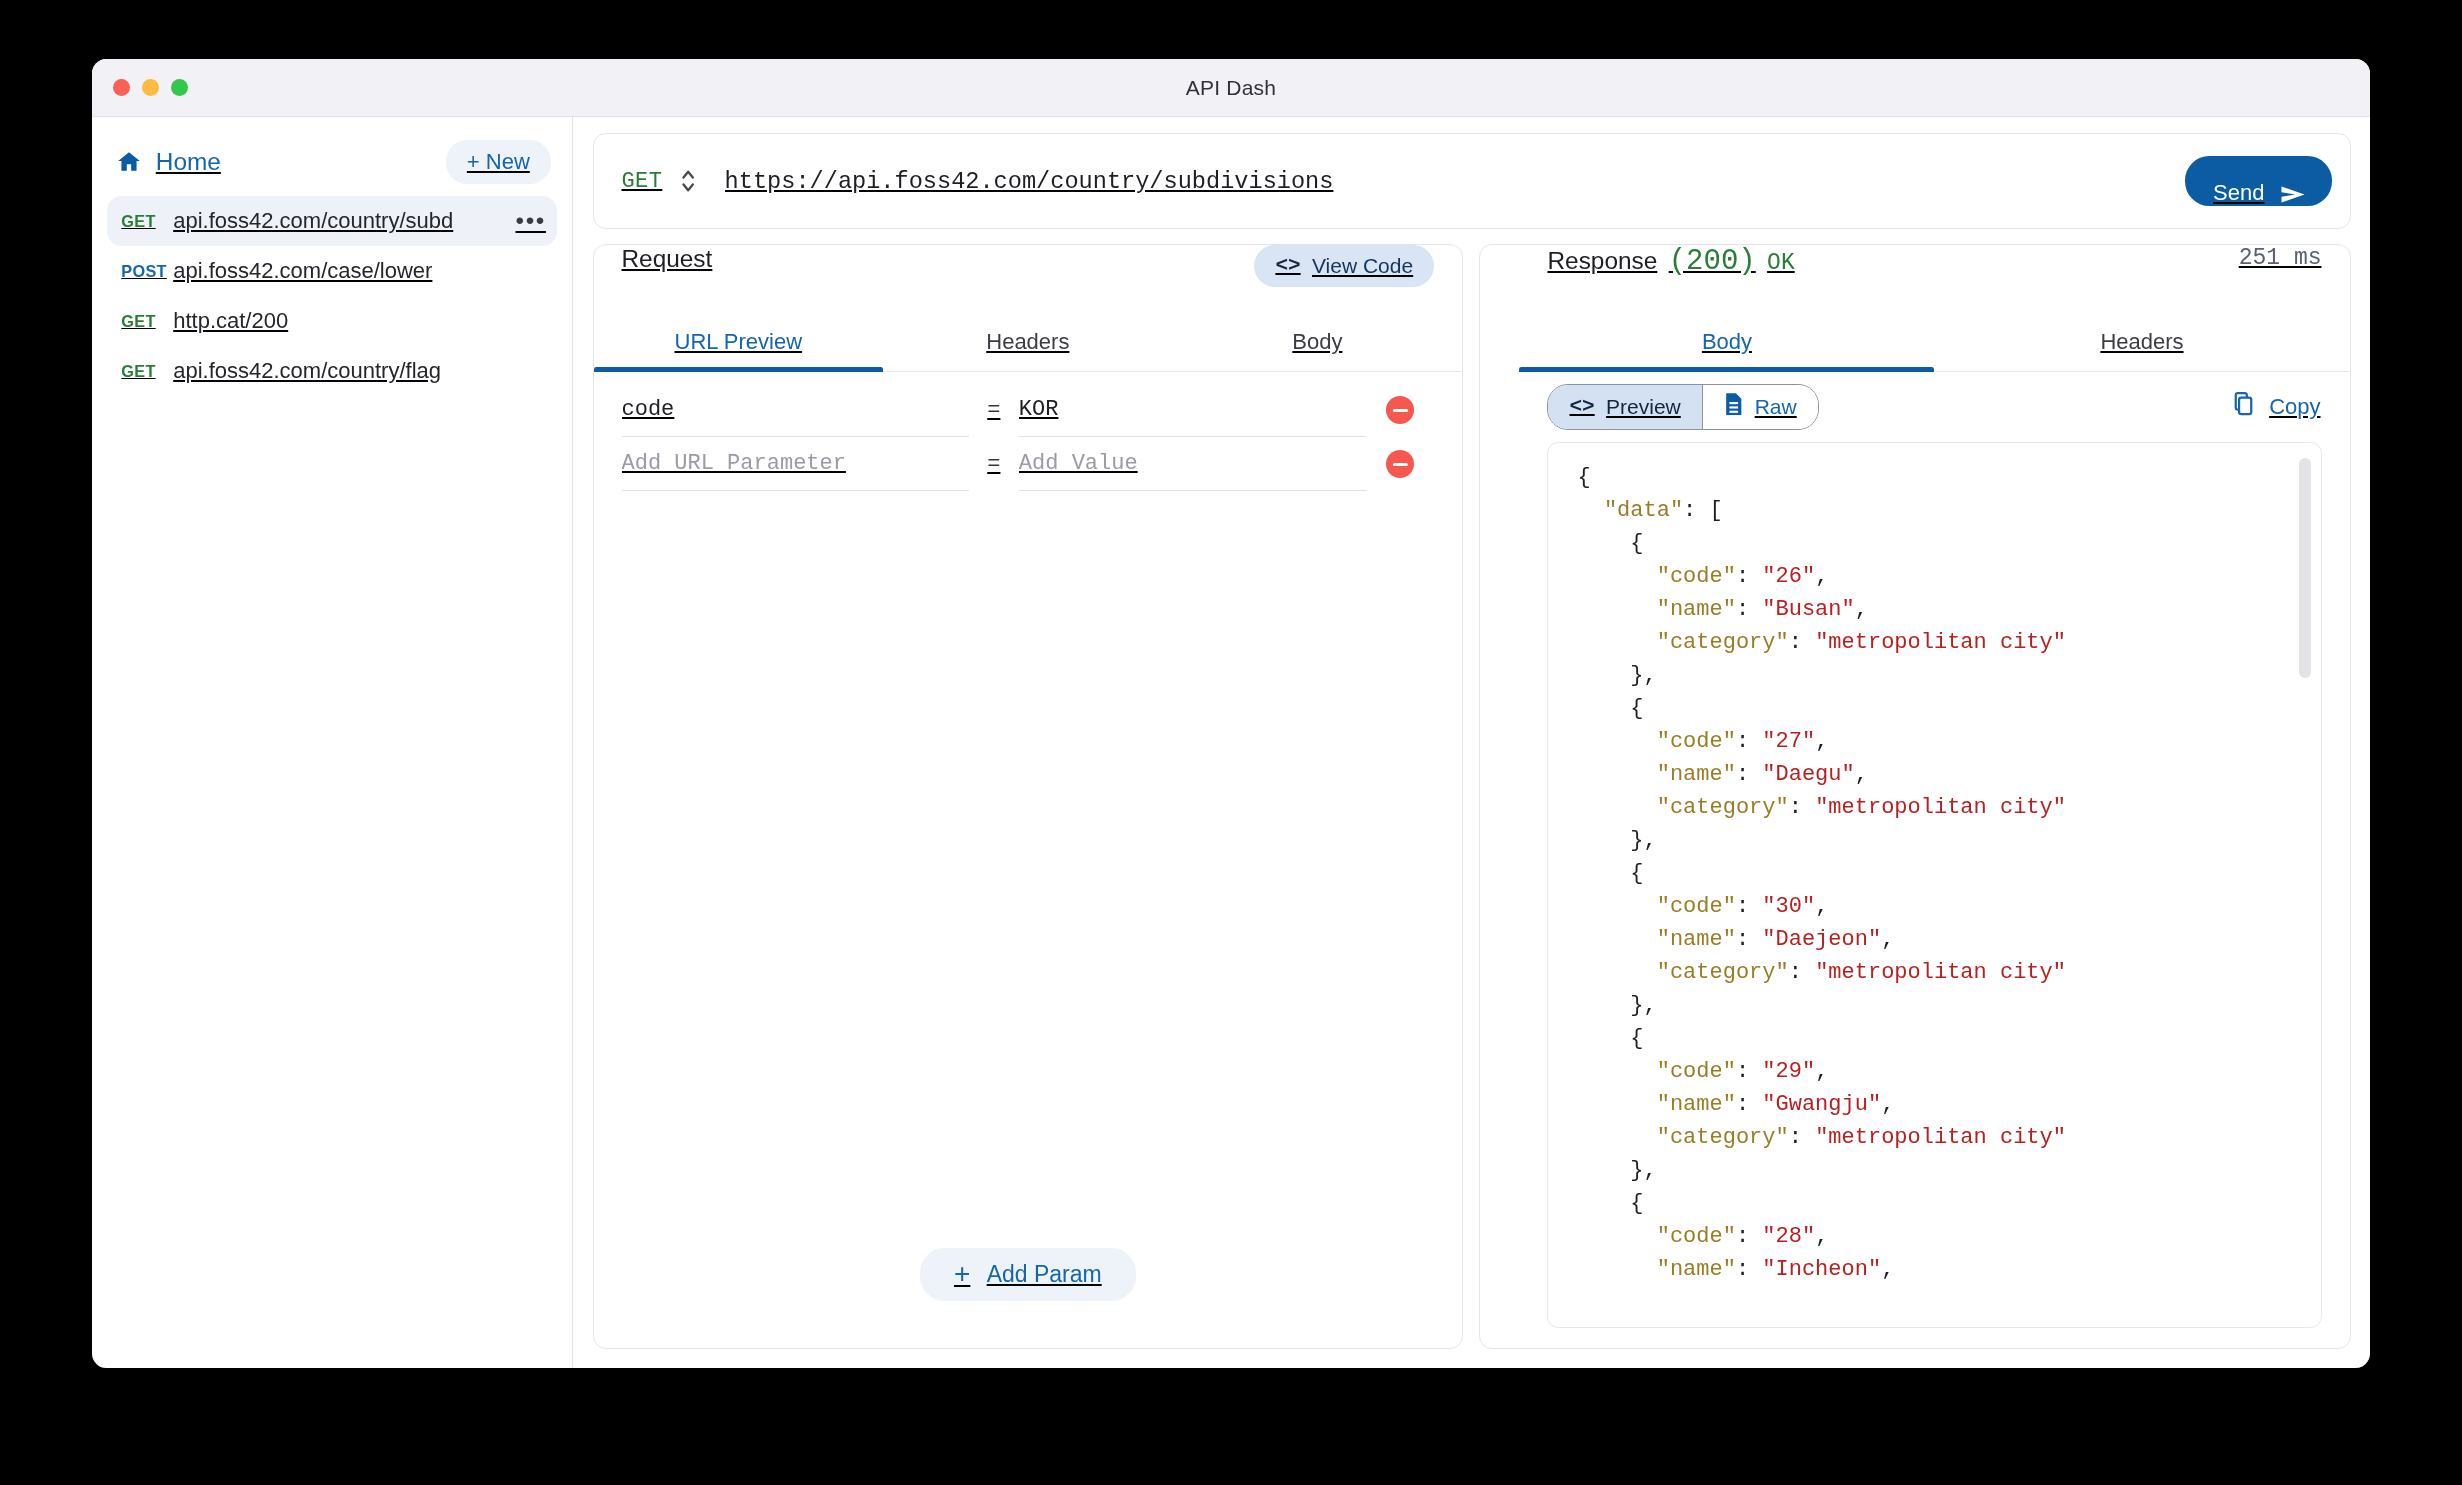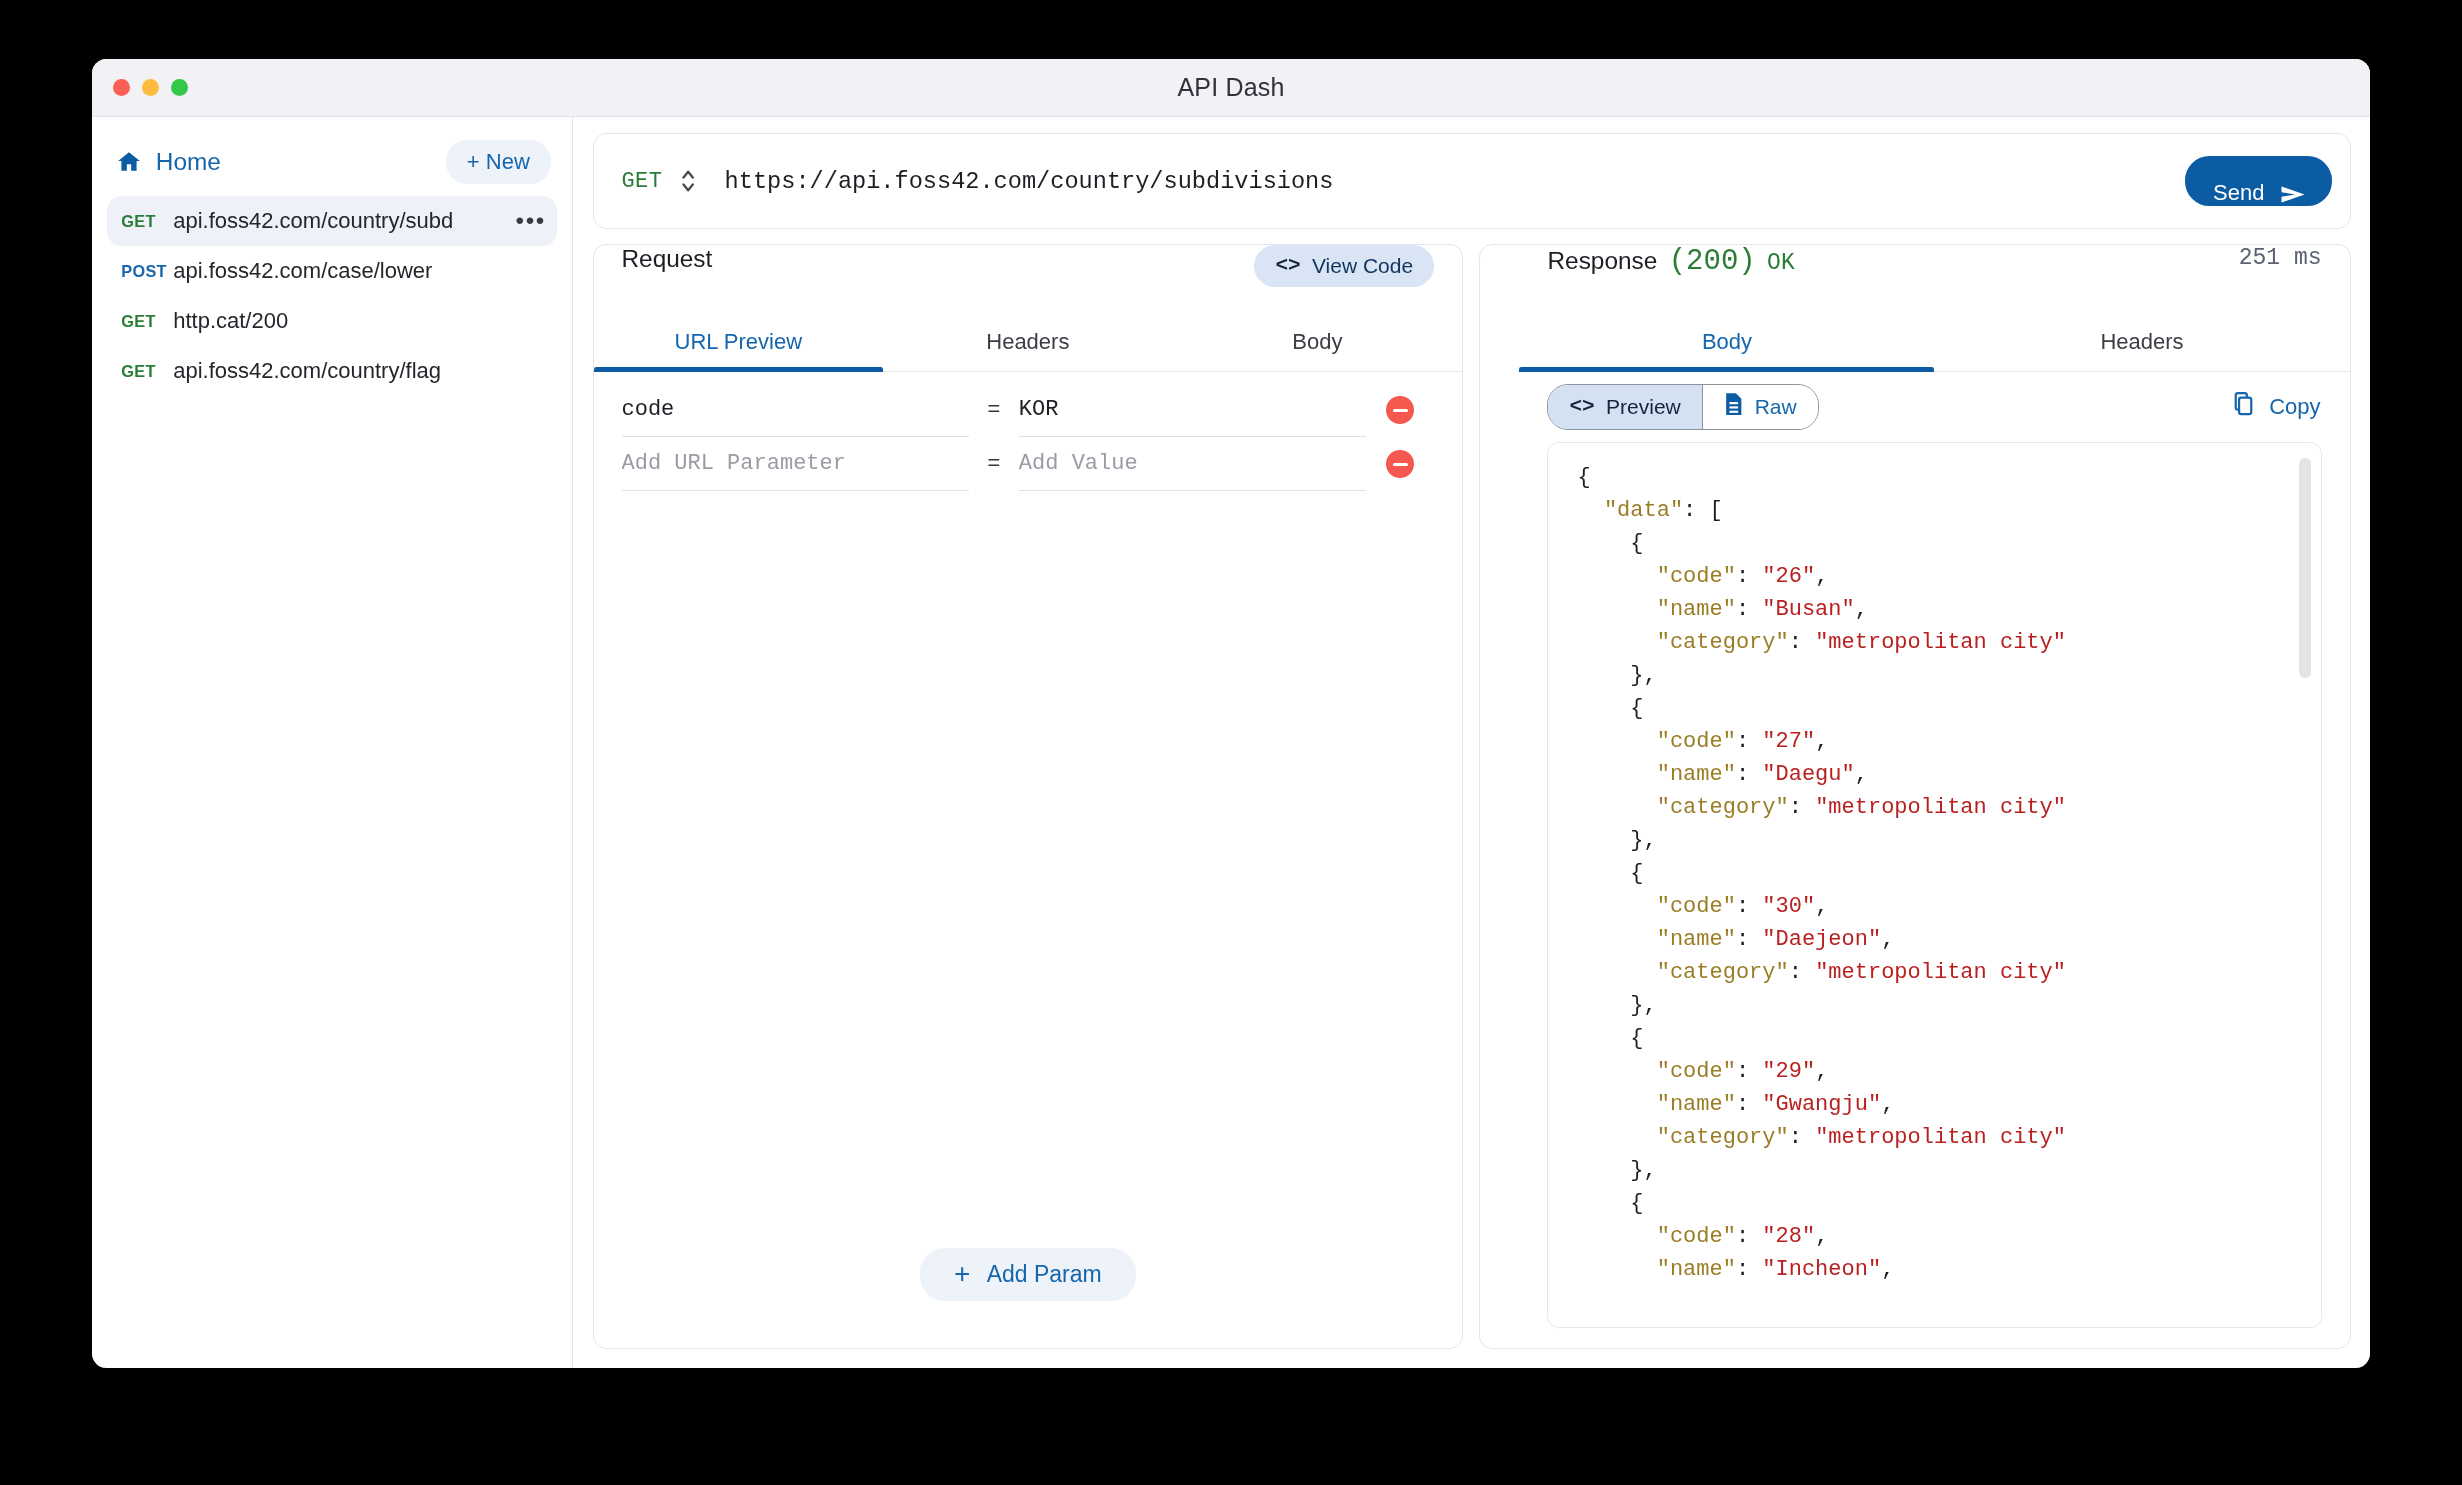--- a/index.html
+++ b/index.html
@@ -33,26 +33,26 @@
     position: relative;
     flex: 0 0 58px;
   }
   #traffic-lights { display: flex; gap: 12.2px; margin-left: 21px; }
   .light { width: 17px; height: 17px; border-radius: 50%; }
   .light.red    { background: #fa6055; }
   .light.yellow { background: #fdbc40; }
   .light.green  { background: #34c84a; }
   #window-title {
     position: absolute; left: 0; right: 0; text-align: center;
-    font-size: 25px; color: #30313a; font-weight: 400;
+    font-size: 21px; color: #30313a; font-weight: 400;
     letter-spacing: 0.2px;
   }
 
   
-  #window-body { flex: 1 1 auto; display: flex; min-height: 0; background:#4c1d95; }
+  #window-body { flex: 1 1 auto; display: flex; min-height: 0; background:#4c1d95;text-decoration:underline; }
 
   
   #sidebar {
     width: 481px; flex: 0 0 481px;
     background: #ffffff;
     border-right: 0.8px solid #e3e4ea;
     padding: 18px 14.7px 0 14.7px;
     display: flex; flex-direction: column;
   }
   #sidebar-header {

